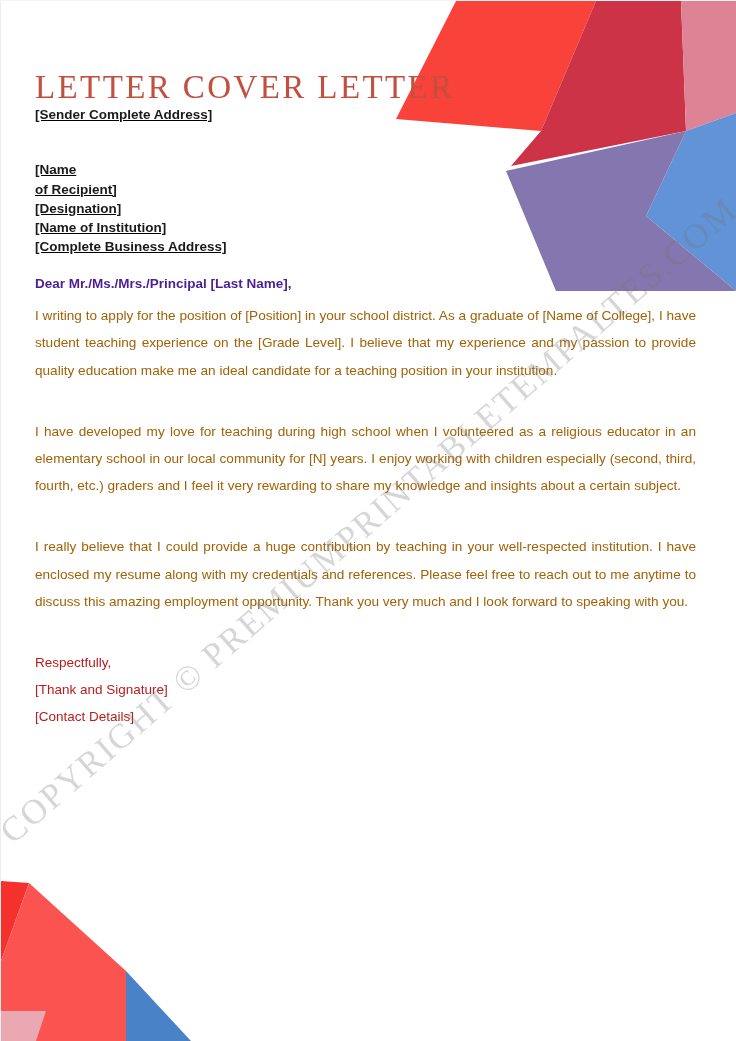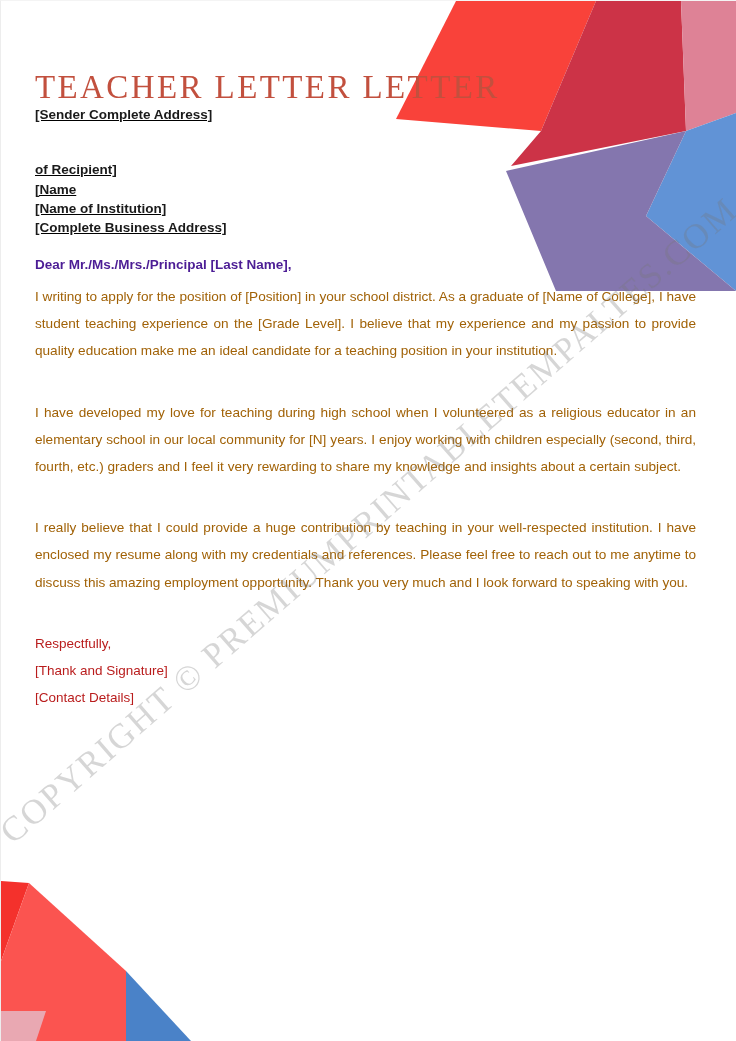--- a/index.html
+++ b/index.html
@@ -133,28 +133,29 @@
       <polygon points="28,12 125,100 125,170 0,170 0,90" fill="#FB5450"></polygon>
       <polygon points="0,140 45,140 35,170 0,170" fill="#E9A8B2"></polygon>
       <polygon points="125,100 190,170 125,170" fill="#4A82C8"></polygon>
     </svg>
   </div>
 
   <div class="watermark">COPYRIGHT © PREMIUMPRINTABLETEMPALTES.COM</div>
 
   <div class="content">
 
-    <h1 class="doc-title">TEACHER LETTER LETTER</h1>
+    <h1 class="doc-title">LETTER COVER LETTER</h1>
 
     <div class="addr-block">
       <div class="addr-line">[Sender Complete Address]</div>
       <div class="addr-gap"></div>
       <div class="addr-gap"></div>
+      <div class="addr-line">[Name</div>
       <div class="addr-line">of Recipient]</div>
-      <div class="addr-line">[Name</div>
+      <div class="addr-line">[Designation]</div>
       <div class="addr-line">[Name of Institution]</div>
       <div class="addr-line">[Complete Business Address]</div>
     </div>
 
     <div class="salutation">Dear Mr./Ms./Mrs./Principal [Last Name],</div>
 
     <p class="body-para">I writing to apply for the position of [Position] in your school district. As a graduate of [Name of College], I have student teaching experience on the [Grade Level]. I believe that my experience and my passion to provide quality education make me an ideal candidate for a teaching position in your institution.</p>
     <p class="body-para spaced">I have developed my love for teaching during high school when I volunteered as a religious educator in an elementary school in our local community for [N] years. I enjoy working with children especially (second, third, fourth, etc.) graders and I feel it very rewarding to share my knowledge and insights about a certain subject.</p>
     <p class="body-para spaced">I really believe that I could provide a huge contribution by teaching in your well-respected institution. I have enclosed my resume along with my credentials and references. Please feel free to reach out to me anytime to discuss this amazing employment opportunity. Thank you very much and I look forward to speaking with you.</p>
 

